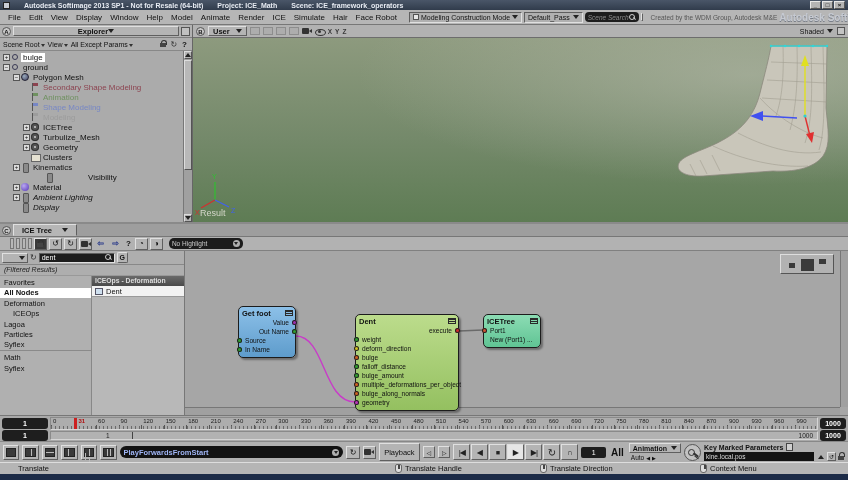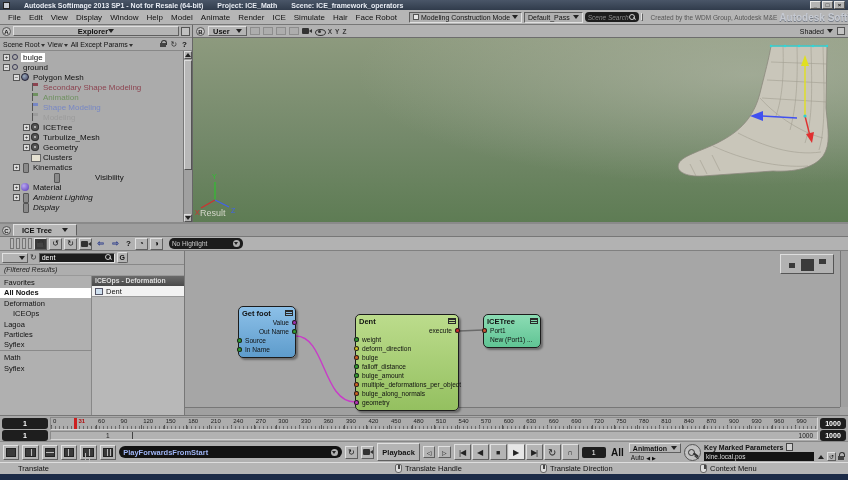--- a/index.html
+++ b/index.html
@@ -177,21 +177,21 @@
   .layout-btn { width:17px; height:15px; padding:2px; }
   .layout-ic { width:100%; height:100%; background:#3a3a3a; border:1px solid #222; position:relative; }
   .layout-ic.l2::after { content:""; position:absolute; left:50%; top:0; bottom:0; width:1px; background:#bbb; }
   .layout-ic.l3::after { content:""; position:absolute; top:50%; left:0; right:0; height:1px; background:#bbb; }
   .layout-ic.l4::after { content:""; position:absolute; left:30%; top:0; bottom:0; width:1px; background:#bbb; }
   .layout-ic.l5::after { content:""; position:absolute; left:50%; top:0; bottom:0; width:1px; background:#bbb; box-shadow:0 8px 0 #bbb, -4px 4px 0 #bbb; }
   .layout-ic.l6::after { content:""; position:absolute; left:33%; top:0; bottom:0; width:1px; background:#bbb; box-shadow:3px 0 0 #bbb; }
   .script-dd { display:flex; align-items:center; width:236px; height:12px; background:#121212; border-radius:6px; padding:0 4px; }
   .script-dd span { flex:1; color:#9fb4f4; font-size:7.5px; font-weight:bold; white-space:nowrap; }
   .pb-ico { width:14px; height:13px; display:flex; align-items:center; justify-content:center; font-size:8px; }
-  .playback-btn { height:12px; padding:8px 4px; font-size:7.5px; font-weight:bold; display:flex; align-items:center; }
+  .playback-btn { height:12px; padding:8px 4px; font-size:7.5px; font-weight:normal; display:flex; align-items:center; }
   .step-btn { width:13px; height:12px; display:flex; align-items:center; justify-content:center; font-size:6px; }
   .transport { display:flex; gap:1px; }
   .t-btn { width:17px; height:16px; display:flex; align-items:center; justify-content:center; font-size:8px; color:#222; }
   .t-btn.active { background:#e6e6e6; }
   .i-gostart::after { content:"|◀"; letter-spacing:-1px; }
   .i-playback::after { content:"◀"; }
   .i-stop::after { content:"■"; font-size:7px; }
   .i-play::after { content:"▶"; }
   .i-goend::after { content:"▶|"; letter-spacing:-1px; }
   .i-loop::after { content:"↻"; font-size:10px; }
@@ -356,21 +356,21 @@
         <div class="tree-row" style="padding-left: 23px;">
           <div class="exp-box" style="visibility: hidden;"></div>
           <div class="ticon folder-icon"></div>
           <span class="tlabel">Clusters</span>
         </div>
         <div class="tree-row" style="padding-left: 13px;">
           <div class="exp-box">+</div>
           <div class="ticon property-icon"></div>
           <span class="tlabel">Kinematics</span>
         </div>
-        <div class="tree-row" style="padding-left: 13px; gap: 31px;">
+        <div class="tree-row" style="padding-left: 6px; gap: 31px;">
           <div class="exp-box" style="visibility: hidden;"></div>
           <div class="ticon property-icon"></div>
           <span class="tlabel">Visibility</span>
         </div>
         <div class="tree-row" style="padding-left: 13px;">
           <div class="exp-box">+</div>
           <div class="ticon material-icon"></div>
           <span class="tlabel">Material</span>
         </div>
         <div class="tree-row ital" style="padding-left: 13px;">

